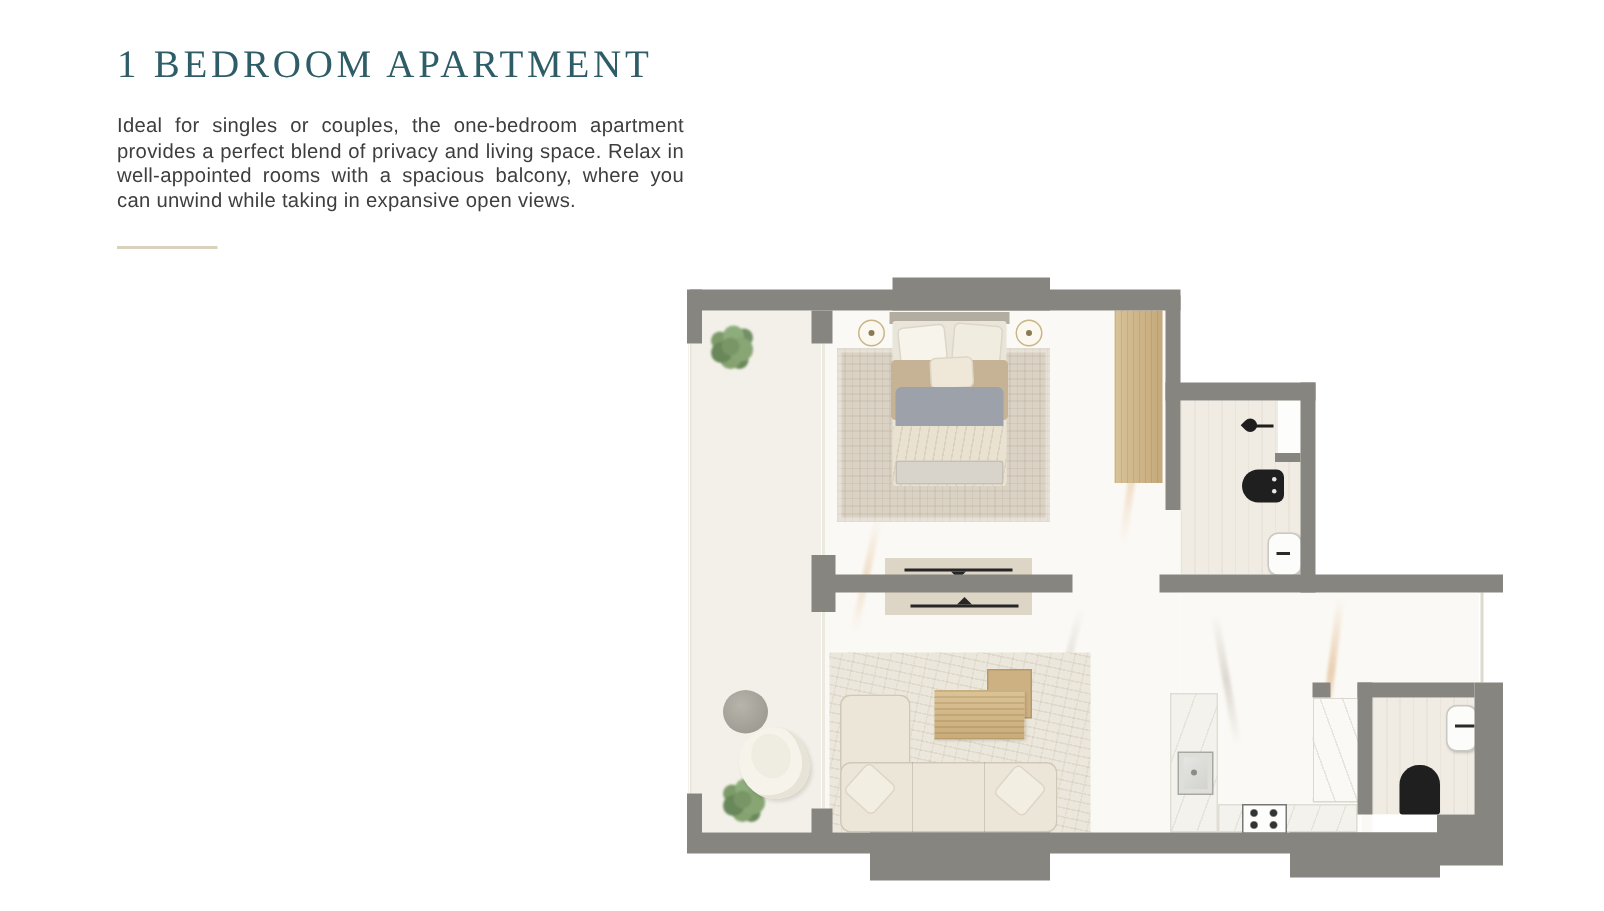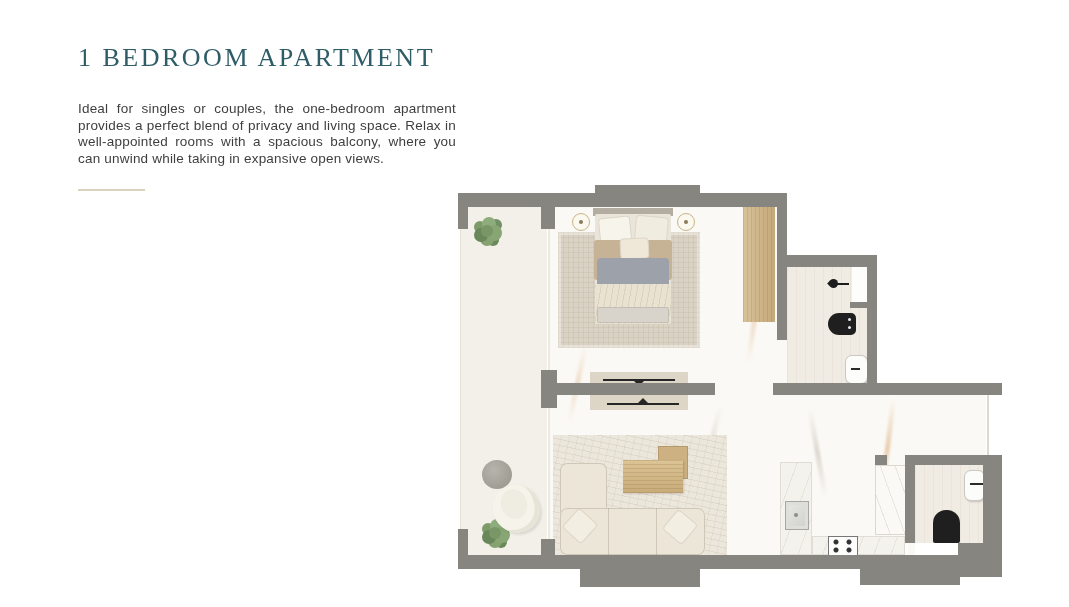--- a/index.html
+++ b/index.html
@@ -1,25 +1,25 @@
 <!DOCTYPE html>
 <html style="--teal: #2e5d68; --text: #3e3e3e; --divider: #d9d3bd; --wall: #87857f; --balconyFloor: #f2f0e8; --marbleFloor: #fbf9f5; --bathFloor: #f0ebe3; --wood: #d0b78c; --rugBedroom: #dad2c4; --rugLiving: #ece7dc; --sofa: #ece6d9; --vein: #d8a66e; --fixtureBlack: #1f1f1f;"><head>
 <meta charset="utf-8">
 <style>
   html,body{margin:0;padding:0;background:#fff;}
   body{width:1069px;height:607px;position:relative;overflow:hidden;
        font-family:"Liberation Sans", sans-serif;}
   .abs{position:absolute;}
 
   
-  #content{position:absolute;left:78px;top:43px;width:378px;}
+  #content{position:absolute;left:78px;top:28px;width:378px;}
   #title{font-family:"Liberation Serif","DejaVu Serif",serif;
          font-size:26px;letter-spacing:2.5px;font-weight:400;
          color:var(--teal);white-space:nowrap;margin:0;}
-  #desc{margin-top:28px;font-size:13.5px;line-height:16.5px;color:var(--text);
+  #desc{margin-top:18px;font-size:13.5px;line-height:16.5px;color:var(--text);
         text-align:justify;letter-spacing:.2px;}
   #divider{margin-top:22px;width:67px;height:2px;background:var(--divider);}
 
   
   #plan{position:absolute;left:455px;top:183px;width:552px;height:412px;}
   .wall{position:absolute;background:var(--wall);}
   .floor-balcony{background:var(--balconyFloor);}
   .floor-marble{background:var(--marbleFloor);}
   .floor-bath{background:var(--bathFloor);
       background-image:repeating-linear-gradient(90deg,rgba(190,175,150,.12) 0 1px,transparent 1px 9px);}

